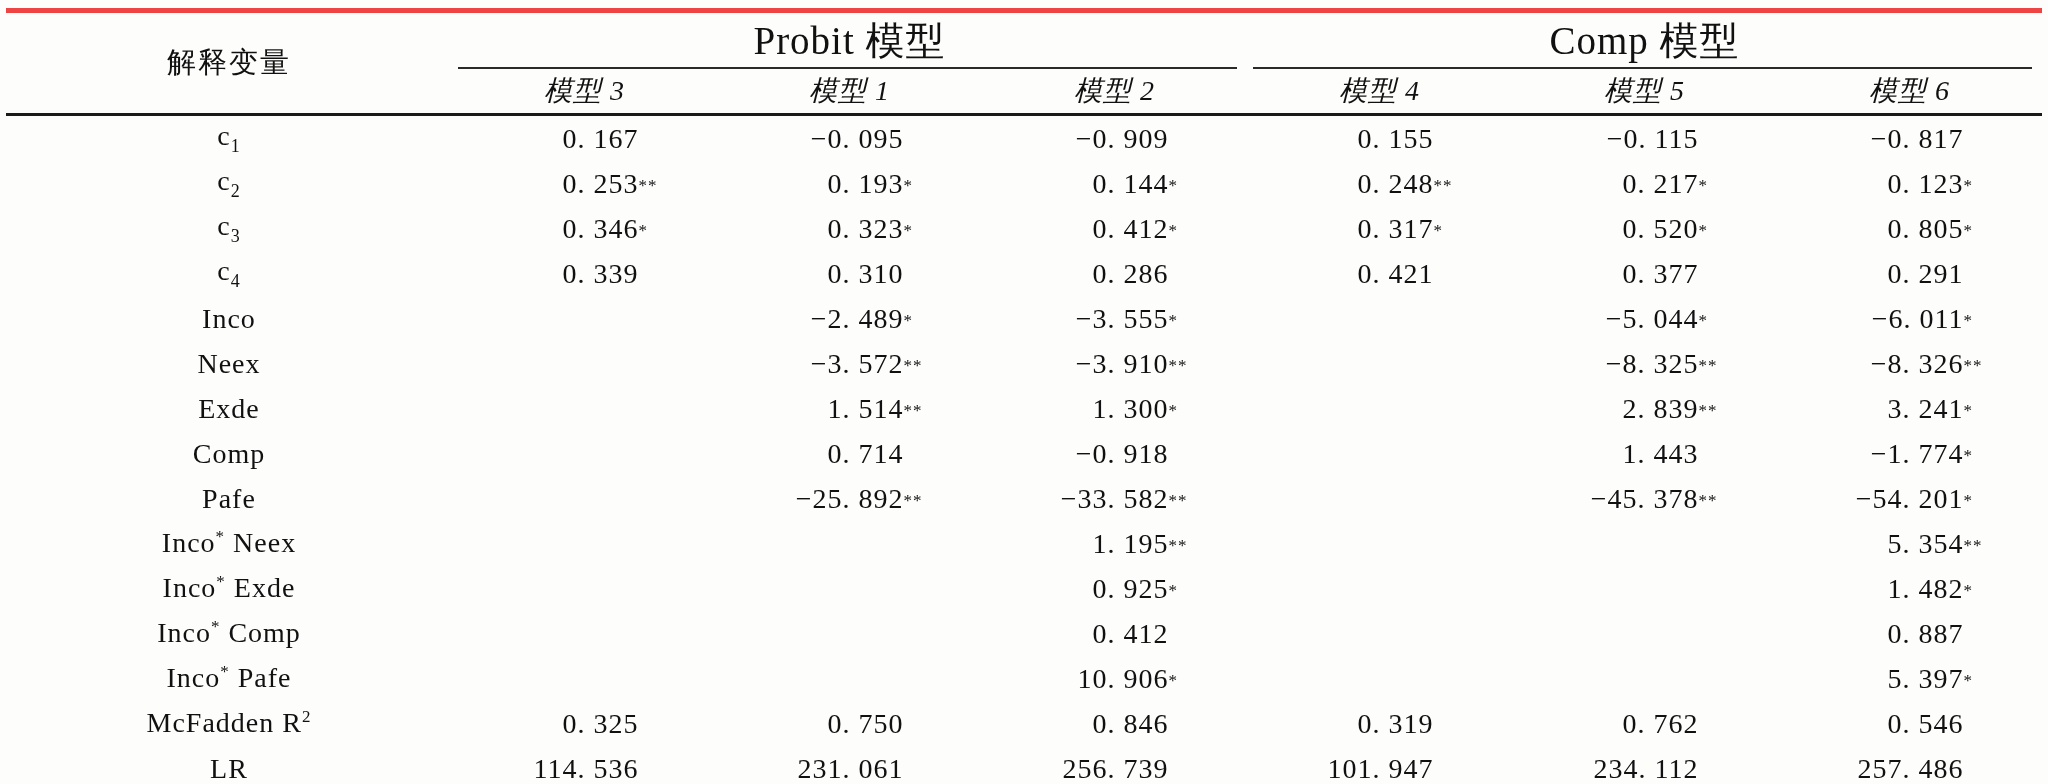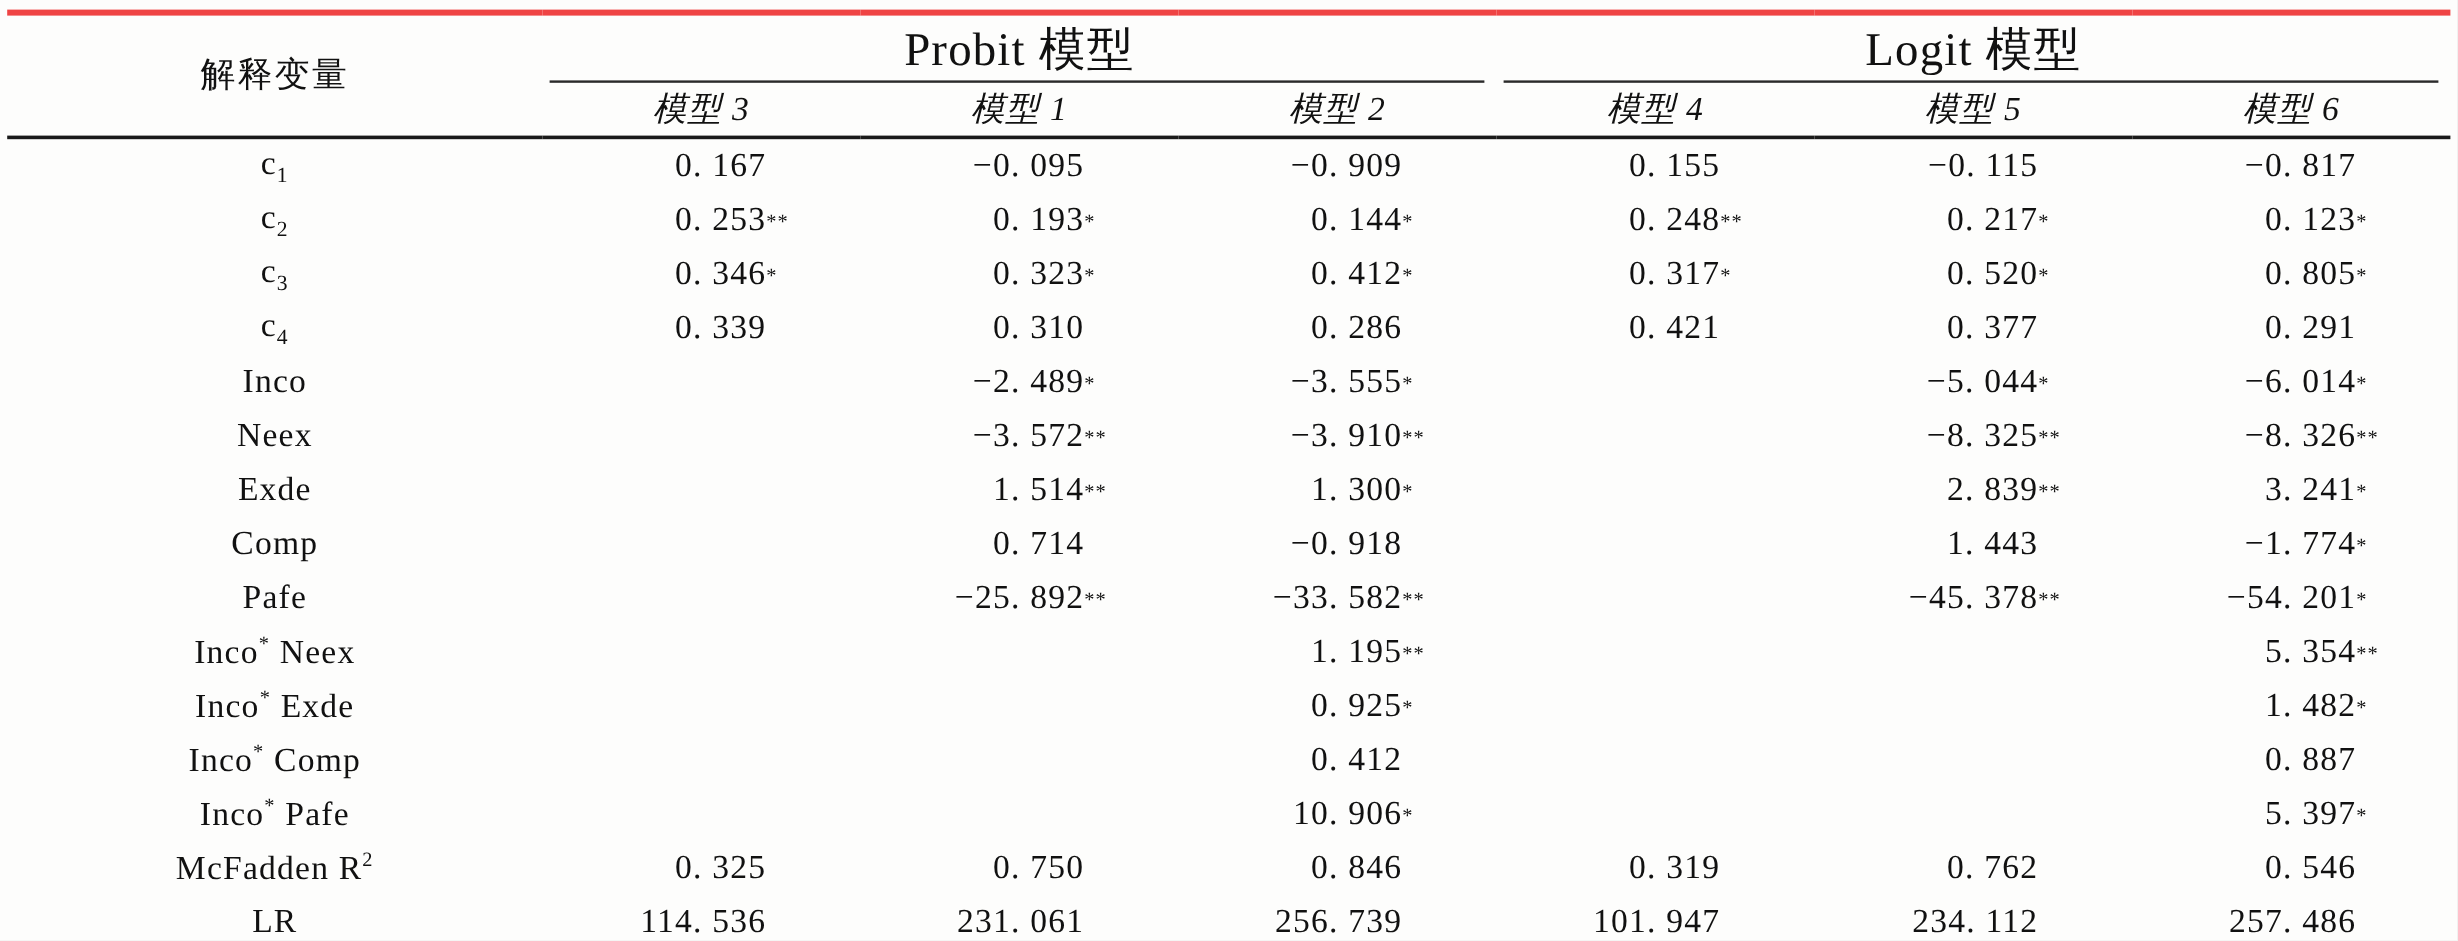--- a/index.html
+++ b/index.html
@@ -44,21 +44,21 @@
         <col class="c-data">
         <col class="c-data">
       <col class="c-data">
         <col class="c-data">
         <col class="c-data">
     </colgroup>
     <thead>
       <tr>
         <td rowspan="2" class="varhead">解释变量</td>
         <td colspan="3" class="grouphead">Probit 模型</td>
-        <td colspan="3" class="grouphead">Logit 模型</td>
+        <td colspan="3" class="grouphead">Comp 模型</td>
       </tr>
       <tr class="modelrow">
         <td>模型 3</td>
         <td>模型 1</td>
         <td>模型 2</td>
         <td>模型 4</td>
         <td>模型 5</td>
         <td>模型 6</td>
       </tr>
     </thead>
@@ -181,21 +181,21 @@
           <td><span class="cellwrap">
               <span class="num">−3. 555</span>
               <sup class="stars">*</sup>
             </span></td>
           <td></td>
           <td><span class="cellwrap">
               <span class="num">−5. 044</span>
               <sup class="stars">*</sup>
             </span></td>
           <td><span class="cellwrap">
-              <span class="num">−6. 014</span>
+              <span class="num">−6. 011</span>
               <sup class="stars">*</sup>
             </span></td>
         </tr>
         <tr>
           <td class="rowlabel"><span>Neex</span></td>
           <td></td>
           <td><span class="cellwrap">
               <span class="num">−3. 572</span>
               <sup class="stars">**</sup>
             </span></td>

